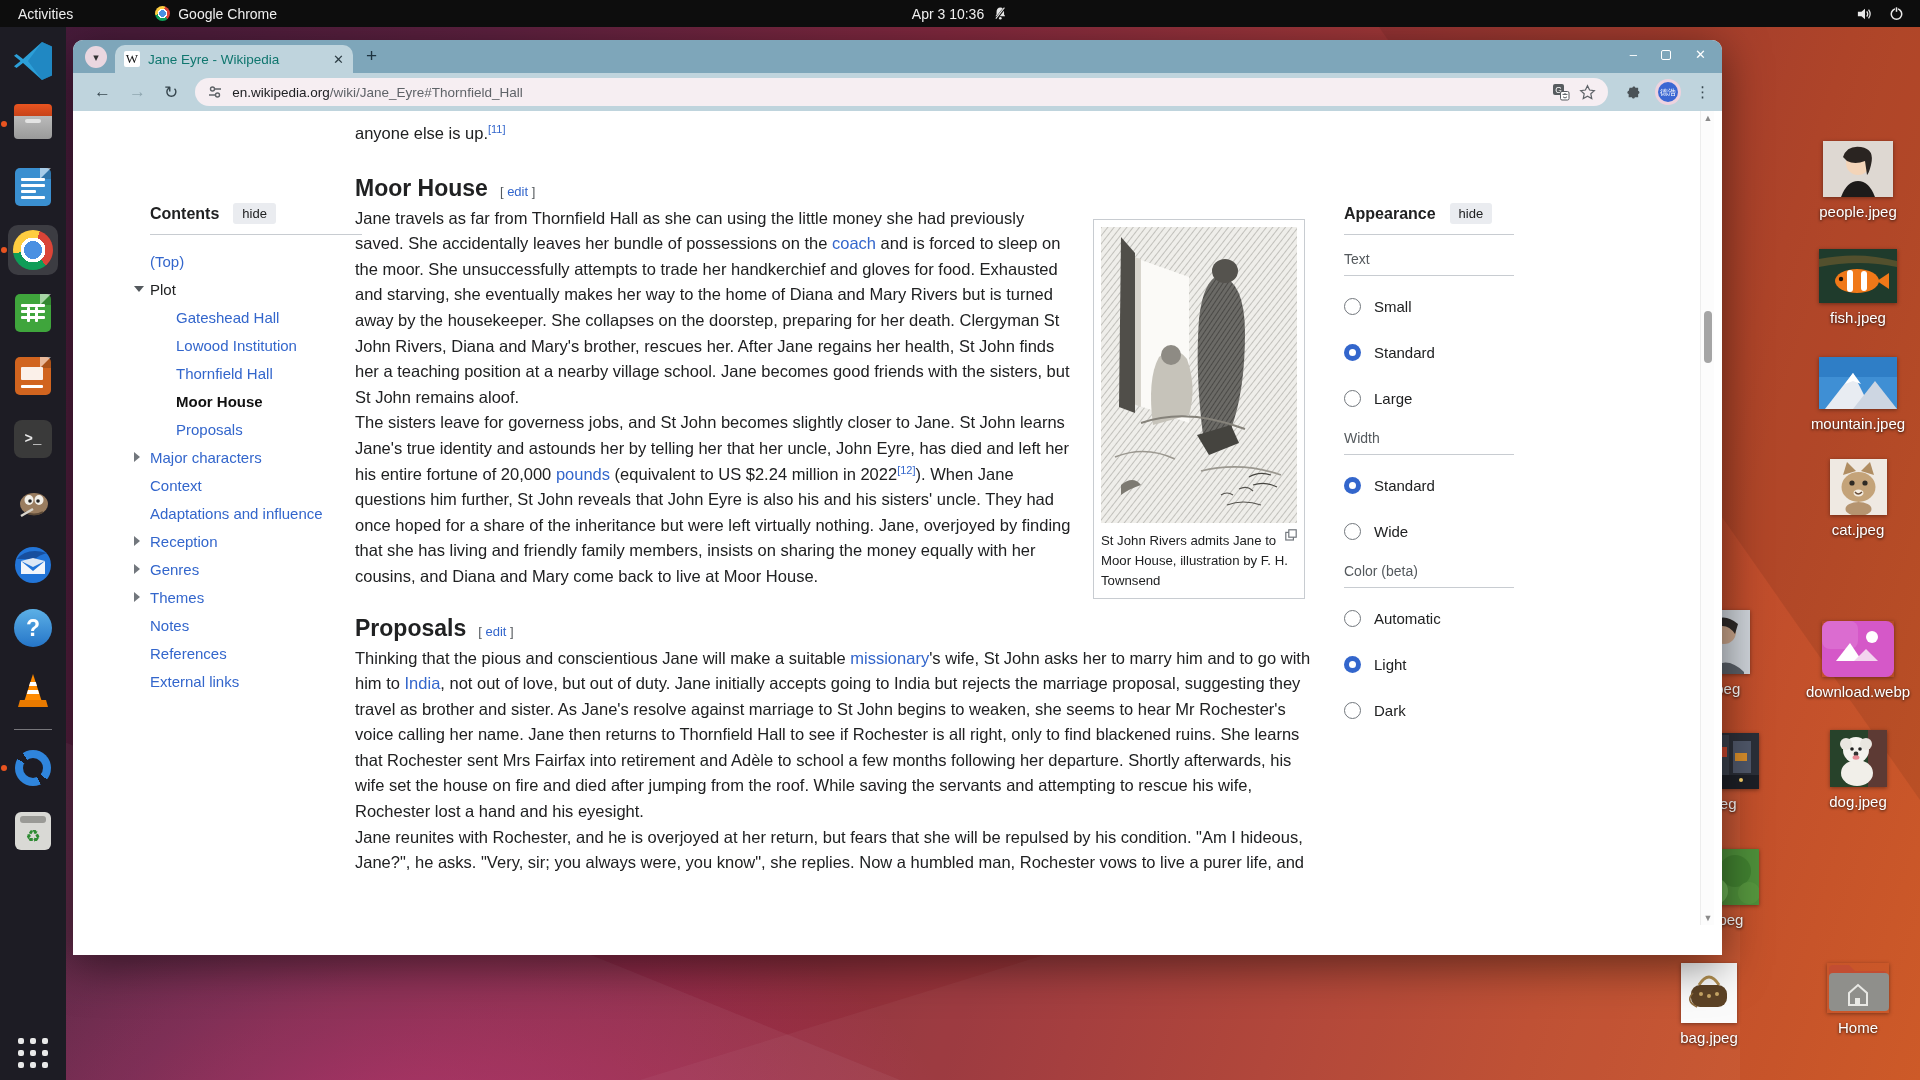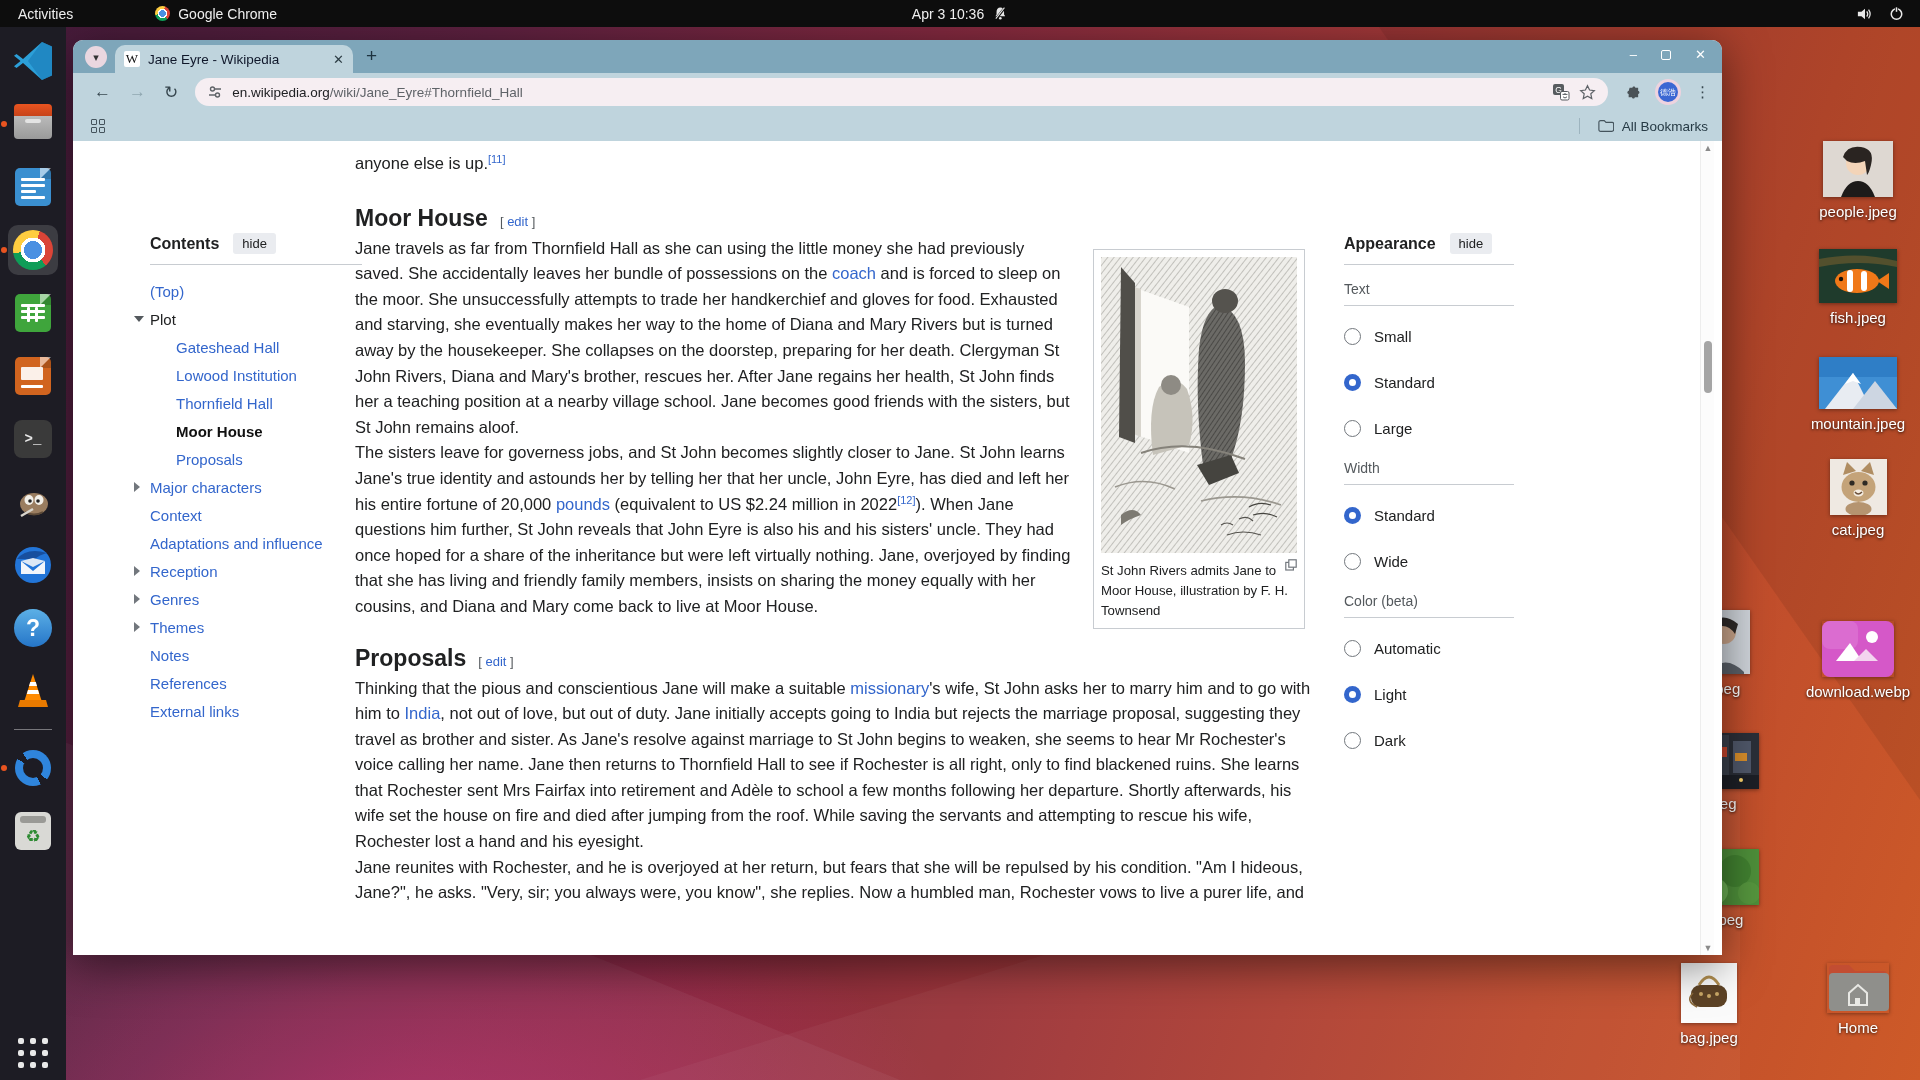--- a/index.html
+++ b/index.html
@@ -82,21 +82,21 @@
   
   .chrome-win { position:absolute; left:73px; top:40px; width:1649px; height:915px; z-index:10;
                 border-radius:10px 10px 0 0; overflow:hidden; box-shadow:0 10px 45px rgba(0,0,0,.5); background:#fff; }
   .tabstrip { position:relative; height:33px; background:#7ea6ba; display:flex; align-items:flex-end; }
   .tab-search { width:22px; height:22px; border-radius:50%; background:#ead7e0; margin:0 8px 5px 12px;
                 display:flex; align-items:center; justify-content:center; color:#333; font-size:11px; flex:0 0 auto; }
   .tab { width:238px; height:28px; background:#bfd4dd; border-radius:10px 10px 0 0; display:flex; align-items:center;
          gap:8px; padding:0 9px; flex:0 0 auto; }
   .favicon { width:16px; height:16px; background:#fff; border-radius:2px; font-family:"Liberation Serif",serif;
              font-size:13px; display:flex; align-items:center; justify-content:center; color:#111; }
-  .tab-title { flex:1; font-size:13.5px; color:#0f172a; white-space:nowrap; overflow:hidden; }
+  .tab-title { flex:1; font-size:13.5px; color:#0f766e; white-space:nowrap; overflow:hidden; }
   .tab-close { color:#2c3c44; font-size:13px; }
   .newtab { color:#1d3340; font-size:19px; margin:0 0 6px 13px; }
   .win-controls { position:absolute; right:16px; top:7px; display:flex; gap:24px; color:#fff; font-size:13px; align-items:center; }
 
   .toolbar { height:38px; background:#bfd4dd; display:flex; align-items:center; padding:0 12px; }
   .nav-ic { font-size:17px; color:#37474f; margin:0 9px; }
   .nav-ic.dis { color:#8fa6b0; }
   .omnibox { flex:1; height:28px; background:#f6eef2; border-radius:14px; display:flex; align-items:center;
              padding:0 12px; margin:0 8px; gap:9px; }
   .url { font-size:13.5px; color:#202124; white-space:nowrap; }
@@ -393,20 +393,35 @@
   <div class="dicon" style="right:10px; top:621px">
     <svg class="thumb" width="72" height="56" viewBox="0 0 72 56">
       <rect width="72" height="56" rx="8" fill="#d558c8"></rect>
       <rect width="36" height="28" rx="8" fill="#e07ad6" opacity=".6"></rect>
       <circle cx="50" cy="16" r="6" fill="#fff"></circle>
       <polygon points="14,40 28,22 40,40" fill="#fff"></polygon>
       <polygon points="32,40 44,28 56,40" fill="#f3d4ef"></polygon>
     </svg>
     <span class="lbl">download.webp</span>
   </div>
+  <div class="dicon" style="right:10px; top:730px">
+    <svg class="thumb" width="57" height="57" viewBox="0 0 57 57">
+      <rect width="57" height="57" fill="#27422a"></rect>
+      <rect x="38" y="0" width="19" height="57" fill="#5d3a34"></rect>
+      <circle cx="26" cy="20" r="13" fill="#f4f2ee"></circle>
+      <circle cx="16" cy="14" r="6" fill="#e9e6e0"></circle>
+        <circle cx="36" cy="14" r="6" fill="#e9e6e0"></circle>
+      <circle cx="22" cy="19" r="1.8" fill="#222"></circle>
+        <circle cx="30" cy="19" r="1.8" fill="#222"></circle>
+      <circle cx="26" cy="24" r="2.4" fill="#333"></circle>
+      <ellipse cx="26" cy="27.5" rx="3.4" ry="2.2" fill="#e88b96"></ellipse>
+      <ellipse cx="27" cy="43" rx="16" ry="13" fill="#f1efe9"></ellipse>
+    </svg>
+    <span class="lbl">dog.jpeg</span>
+  </div>
   <div class="dicon" style="right:10px; top:963px">
     <svg class="thumb" width="62" height="50" viewBox="0 0 62 50">
       <path d="M2 6 q0 -4 4 -4 h16 l6 6 h28 q4 0 4 4 v4 H2 Z" fill="#c24d32"></path>
       <rect x="2" y="10" width="60" height="38" rx="4" fill="#8f8f8b"></rect>
       <path d="M22 30 l9 -8 9 8 v12 h-18 Z" stroke="#e8e8e4" stroke-width="2" fill="none"></path>
       <rect x="28" y="35" width="5" height="7" fill="#e8e8e4"></rect>
     </svg>
     <span class="lbl">Home</span>
   </div>
 
@@ -456,35 +471,20 @@
         <svg width="19" height="19" viewBox="0 0 20 20">
           <path d="M7 3 h3 c0 -1.8 3 -1.8 3 0 h3 v3.5 c1.8 0 1.8 3 0 3 V13 h-3.5 c0 1.8 -3 1.8 -3 0 H6 V9.5 c-1.8 0 -1.8 -3 0 -3 Z" fill="#4a5257" transform="translate(1,2)"></path>
         </svg>
         <span class="avatar">
             <span class="inner">德浩</span>
           </span>
         <span class="menu-dots">⋮</span>
       </div>
     </div>
 
-    <div class="bookmarksbar">
-      <span class="bm-grid">
-          <span></span>
-          <span></span>
-          <span></span>
-          <span></span>
-        </span>
-      <span class="bm-right">
-        <span class="bm-vsep"></span>
-        <svg width="16" height="14" viewBox="0 0 18 14">
-          <path d="M1 3 q0 -2 2 -2 h4 l2 2 h7 q1.6 0 1.6 1.6 V11 q0 2 -2 2 H3 q-2 0 -2 -2 Z" stroke="#44535c" stroke-width="1.3" fill="none"></path>
-        </svg>
-        <span>All Bookmarks</span>
-      </span>
-    </div>
 
     <div class="page">
 
       <div class="toc">
         <div class="toc-head">
           <span class="toc-title">Contents</span>
           <span class="pill-btn">hide</span>
         </div>
         <div class="toc-item">
             <span class="txt">(Top)</span>

